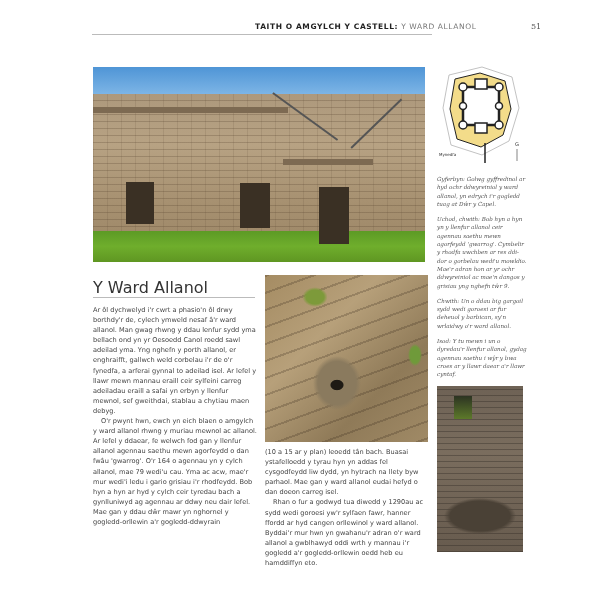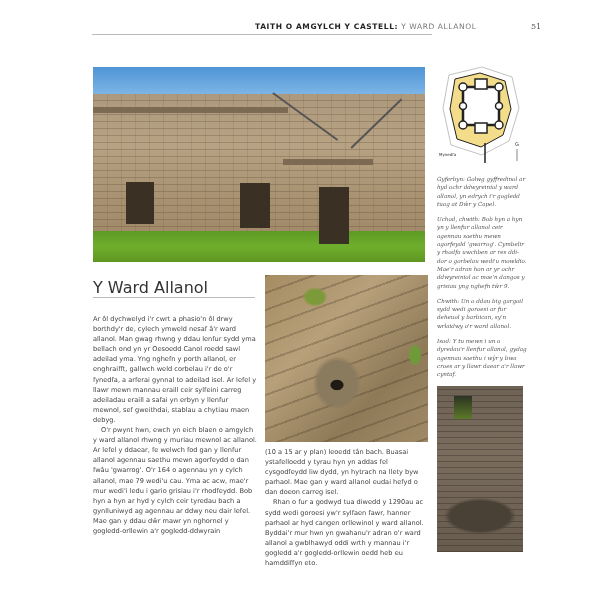--- a/index.html
+++ b/index.html
@@ -42,21 +42,21 @@
   }
 
   #plan { position:absolute; left:437px; top:63px; width:86px; height:100px; }
 
   .section-title { position:absolute; left:93px; top:278px; font-size:16px; color:#333; font-weight:normal; }
   .title-rule { position:absolute; left:93px; top:297px; width:162px; height:1px; background:#bbb; }
 
   .body-text { position:absolute; font-size:6.6px; line-height:10.1px; color:#444; text-align:left; }
   .body-text p { margin:0; }
   .body-text p.indent { text-indent:8px; }
-  #col1 { left:93px; top:314px; width:165px; }
+  #col1 { left:93px; top:305px; width:165px; }
   #col2 { left:265px; top:447px; width:165px; }
 
   .captions { position:absolute; left:437px; top:175px; width:90px; font-family:"DejaVu Serif", serif; font-style:italic; font-size:5.6px; line-height:8.3px; color:#555; }
   .captions p { margin:0 0 7px 0; }
 </style>
 </head>
 <body>
 
 <div class="header">
   <span class="bold">TAITH O AMGYLCH Y CASTELL:</span>
@@ -105,16 +105,16 @@
 
 <div class="body-text" id="col1">
   <p>Ar ôl dychwelyd i'r cwrt a phasio'n ôl drwy borthdy'r de, cylech ymweld nesaf â'r ward allanol. Man gwag rhwng y ddau lenfur sydd yma bellach ond yn yr Oesoedd Canol roedd sawl adeilad yma. Yng nghefn y porth allanol, er enghraifft, gallwch weld corbelau i'r de o'r fynedfa, a arferai gynnal to adeilad isel. Ar lefel y llawr mewn mannau eraill ceir sylfeini carreg adeiladau eraill a safai yn erbyn y llenfur mewnol, sef gweithdai, stablau a chytiau maen debyg.</p>
   <p class="indent">O'r pwynt hwn, ewch yn eich blaen o amgylch y ward allanol rhwng y muriau mewnol ac allanol. Ar lefel y ddaear, fe welwch fod gan y llenfur allanol agennau saethu mewn agorfeydd o dan fwâu 'gwarrog'. O'r 164 o agennau yn y cylch allanol, mae 79 wedi'u cau. Yma ac acw, mae'r mur wedi'i ledu i gario grisiau i'r rhodfeydd. Bob hyn a hyn ar hyd y cylch ceir tyredau bach a gynlluniwyd ag agennau ar ddwy neu dair lefel. Mae gan y ddau dŵr mawr yn nghornel y gogledd-orllewin a'r gogledd-ddwyrain</p>
 </div>
 
 <div class="photo" id="photo-gargoyle"></div>
 
 <div class="body-text" id="col2">
   <p>(10 a 15 ar y plan) leoedd tân bach. Buasai ystafelloedd y tyrau hyn yn addas fel cysgodfeydd liw dydd, yn hytrach na llety byw parhaol. Mae gan y ward allanol eudai hefyd o dan doeon carreg isel.</p>
-  <p class="indent">Rhan o fur a godwyd tua diwedd y 1290au ac sydd wedi goroesi yw'r sylfaen fawr, hanner parhaol ar hyd cangen orllewinol y ward allanol. Byddai'r mur hwn yn gwahanu'r adran o'r ward allanol a gwblhawyd oddi wrth y mannau i'r gogledd a'r gogledd-orllewin oedd heb eu hamddiffyn eto.</p>
+  <p class="indent">Rhan o fur a godwyd tua diwedd y 1290au ac sydd wedi goroesi yw'r sylfaen fawr, hanner ffordd ar hyd cangen orllewinol y ward allanol. Byddai'r mur hwn yn gwahanu'r adran o'r ward allanol a gwblhawyd oddi wrth y mannau i'r gogledd a'r gogledd-orllewin oedd heb eu hamddiffyn eto.</p>
 </div>
 
 <div class="photo" id="photo-tower"></div>
 
 </body></html>

